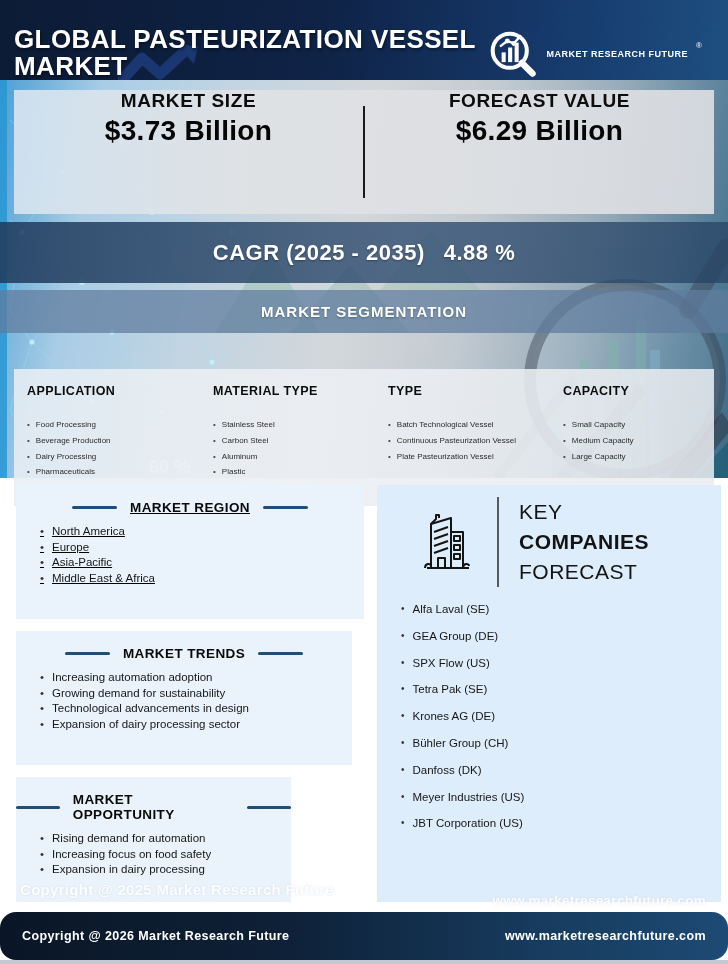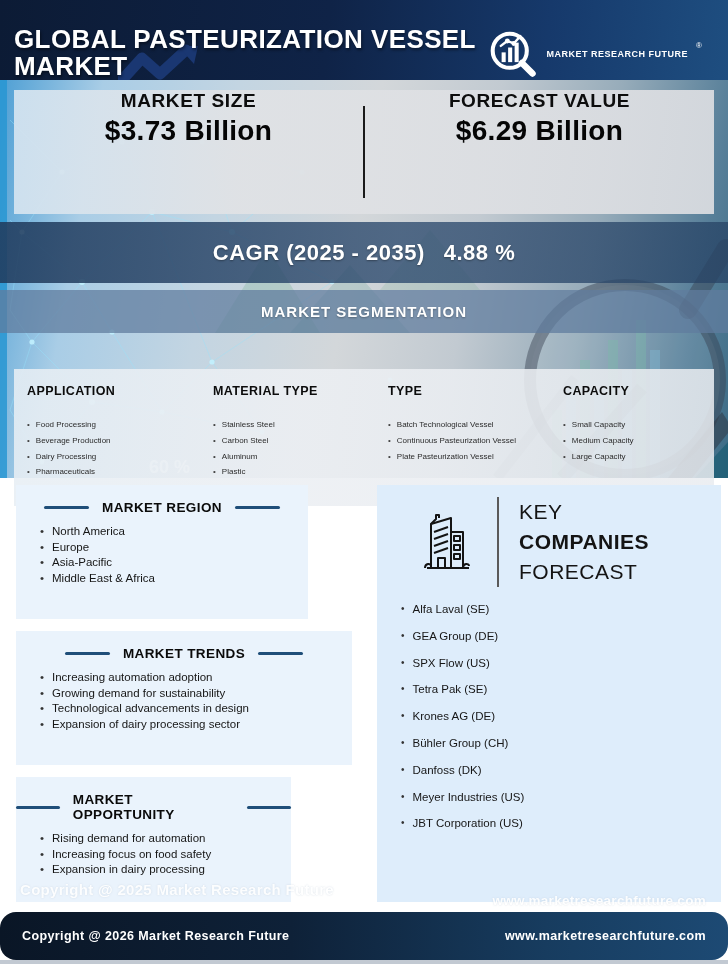--- a/index.html
+++ b/index.html
@@ -61,21 +61,21 @@
     display:grid;grid-template-columns:186px 175px 175px 1fr;
     padding:0 0 0 13px;box-sizing:border-box;position:absolute;margin-top:36px;
   }
   .seg-watermark{position:absolute;left:135px;top:88px;font-size:18px;font-weight:bold;color:#fff;opacity:.22;}
   .seg-col h3{margin:15px 0 0;font-size:12.5px;font-weight:bold;color:#0c0c0c;letter-spacing:.4px;}
   .seg-col ul{list-style:none;margin:23px 0 0;padding:0;}
   .seg-col li{display:flex;gap:6px;font-size:8px;color:#2b2b2b;line-height:8.4px;margin-bottom:7.4px;}
   .seg-col li .blt{font-size:8px;line-height:8.4px;color:#444;}
   
   .card{position:absolute;background:#eaf3fc;}
-  .card-region{left:16px;top:485px;width:292px;height:134px;}
+  .card-region{left:16px;top:485px;width:348px;height:134px;text-decoration:underline;}
   .card-trends{left:16px;top:631px;width:336px;height:134px;}
   .card-opportunity{left:16px;top:777px;width:275px;height:125px;}
   .card-head{display:flex;align-items:center;justify-content:center;gap:13px;margin-top:15px;}
   .head-line{width:45px;height:3px;background:#1f4e79;border-radius:2px;}
   .card-title{font-size:13.5px;font-weight:bold;color:#0a0a0a;letter-spacing:.4px;}
   .card ul{list-style:none;margin:9px 0 0;padding:0 0 0 24px;}
   .card li{display:flex;gap:8px;font-size:11.5px;color:#161616;line-height:15.6px;}
   .card li .blt{color:#333;}
   
   .card-companies{left:377px;top:485px;width:344px;height:417px;background:#deedfb;}

